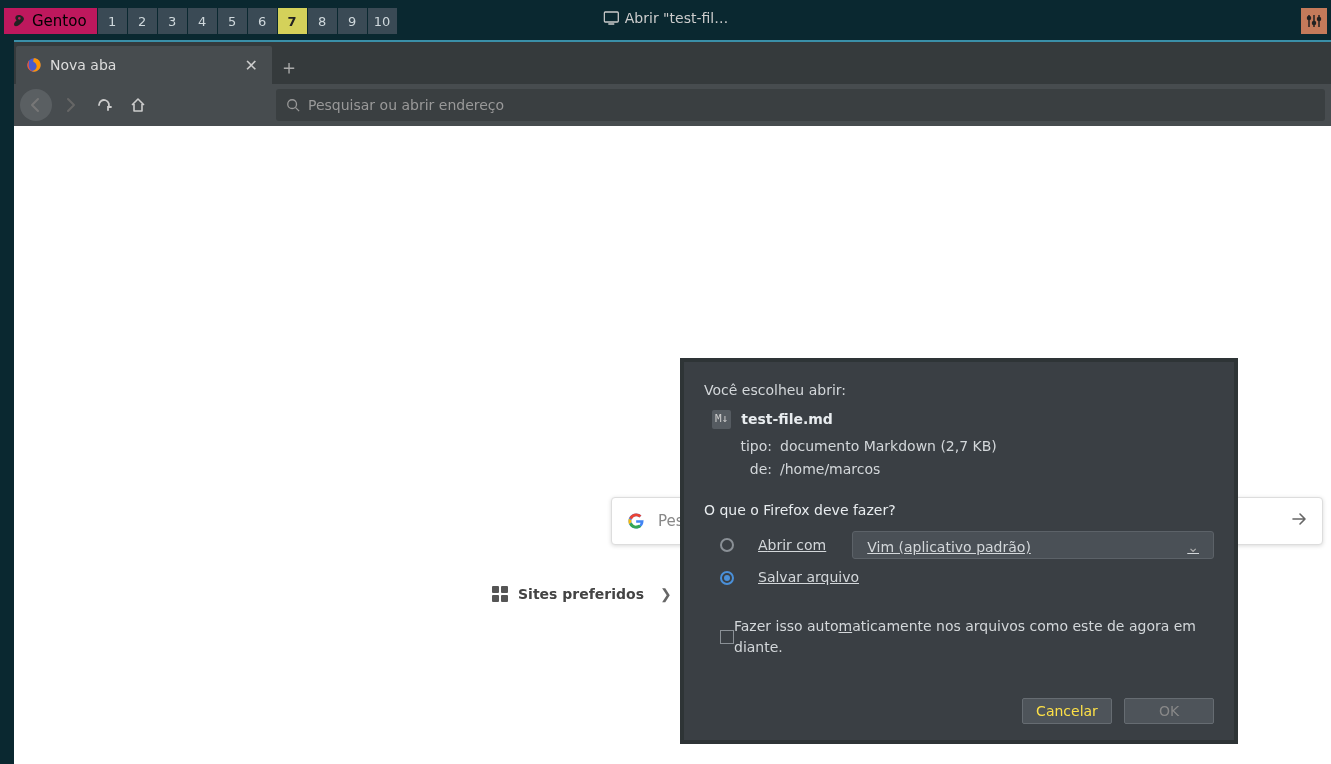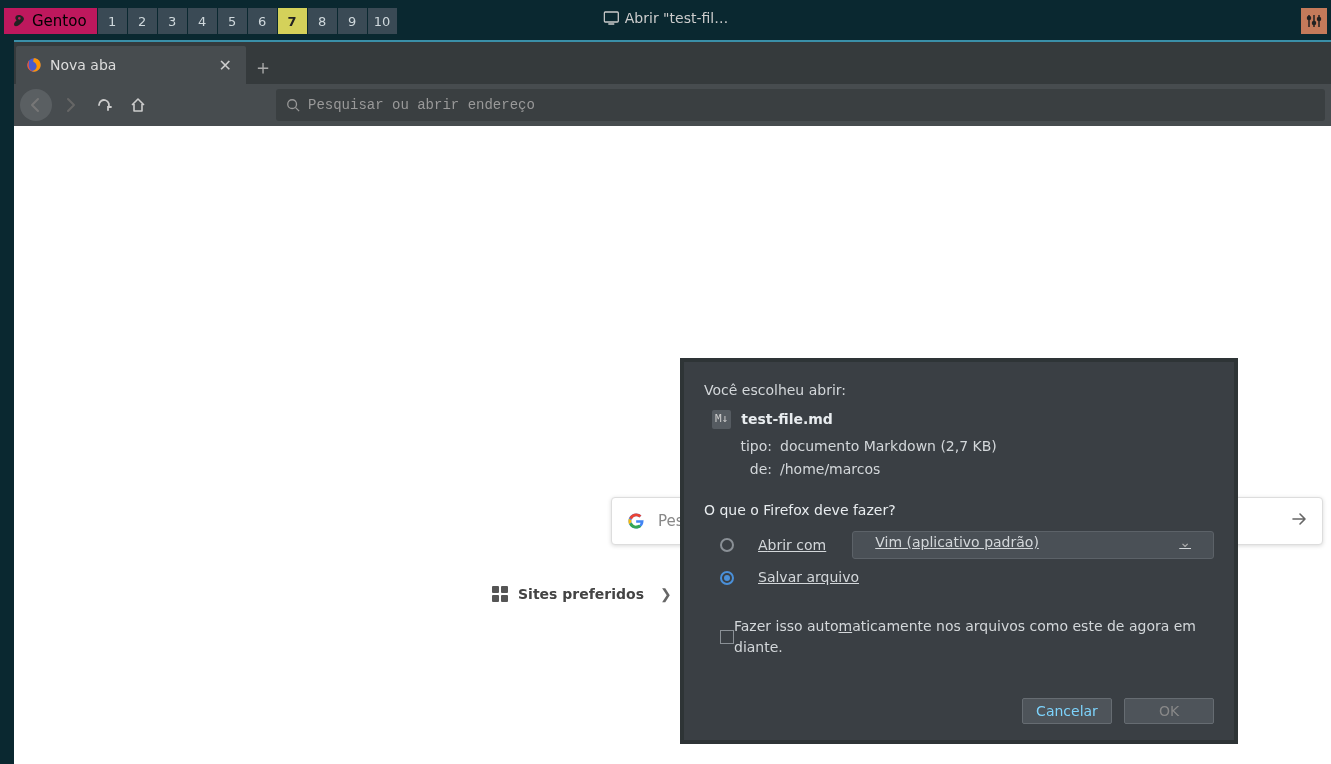--- a/index.html
+++ b/index.html
@@ -14,27 +14,27 @@
   .ws { width: 30px; display: flex; align-items: center; justify-content: center; background: #2b3b44; color: #9aa; font-size: 13px; border-left: 1px solid #0a2830; }
   .ws.occupied { background: #3a4a55; color: #cfd8dc; }
   .ws.active { background: #d4d15a; color: #222; font-weight: bold; }
   .status-center { position: absolute; left: 50%; transform: translateX(-50%); display: flex; align-items: center; height: 36px; color: #ccc; font-size: 14px; gap: 6px; }
   .status-right { margin-left: auto; display: flex; align-items: center; }
   .tray-icon { width: 26px; height: 26px; background: #c47a5a; display: flex; align-items: center; justify-content: center; color: #222; }
   
   
   .browser { position: absolute; top: 40px; left: 14px; right: 0; bottom: 0; background: #2e3436; display: flex; flex-direction: column; border-top: 2px solid #3a8fa8; }
   .tabbar { height: 42px; background: #353a3c; display: flex; align-items: flex-end; }
-  .tab { width: 230px; height: 38px; background: #474c4f; display: flex; align-items: center; padding: 0 10px; color: #ddd; font-size: 14px; border-top-left-radius: 2px; border-top-right-radius: 2px; gap: 8px; margin-left: 2px; }
+  .tab { width: 256px; height: 38px; background: #474c4f; display: flex; align-items: center; padding: 0 10px; color: #ddd; font-size: 14px; border-top-left-radius: 2px; border-top-right-radius: 2px; gap: 8px; margin-left: 2px; }
   .tab-icon { width: 16px; height: 16px; }
   .tab-title { flex: 1; }
   .tab-close { color: #ccc; font-size: 16px; padding: 2px 4px; cursor: pointer; }
   .new-tab { width: 34px; height: 34px; display: flex; align-items: center; justify-content: center; color: #aaa; font-size: 20px; }
   
-  .navbar { height: 42px; background: #474c4f; display: flex; align-items: center; padding: 0 6px; gap: 2px; font-family: Liberation Mono, monospace; }
+  .navbar { height: 42px; background: #474c4f; display: flex; align-items: center; padding: 0 6px; gap: 2px; }
   .nav-btn { width: 32px; height: 32px; display: flex; align-items: center; justify-content: center; color: #ccc; border-radius: 3px; }
   .nav-btn.disabled { color: #666; }
   .nav-btn.back { background: #5a5f62; border-radius: 50%; width: 32px; height: 32px; }
   .urlbar { flex: 1; height: 32px; background: #3a3f41; border-radius: 3px; margin-left: 120px; display: flex; align-items: center; padding: 0 10px; color: #999; font-size: 14px; gap: 8px; }
   .urlbar svg { width: 14px; height: 14px; stroke: #999; }
   
   .content { flex: 1; background: #fff; position: relative; }
   
   
   .ntp-search { position: absolute; top: 371px; left: 597px; right: 8px; height: 48px; background: #fff; border: 1px solid #ddd; border-radius: 4px; box-shadow: 0 1px 4px rgba(0,0,0,0.15); display: flex; align-items: center; padding: 0 14px; gap: 12px; }
@@ -53,26 +53,26 @@
   .dialog .file-row { display: flex; align-items: center; gap: 10px; padding-left: 8px; margin: 6px 0; }
   .file-icon { font-size: 11px; background: #555b61; color: #ccc; padding: 1px 3px; border-radius: 2px; font-family: monospace; }
   .file-name { font-weight: bold; color: #e8ecef; }
   .meta-grid { display: grid; grid-template-columns: 38px auto; column-gap: 8px; row-gap: 2px; padding-left: 30px; margin-bottom: 20px; }
   .meta-label { text-align: right; }
   .question { font-weight: normal; margin-bottom: 10px; color: #e8ecef; }
   .option-row { display: flex; align-items: center; gap: 24px; margin-bottom: 8px; padding-left: 16px; text-decoration: underline; }
   .radio { width: 14px; height: 14px; border-radius: 50%; border: 2px solid #8a9096; display: inline-block; position: relative; flex-shrink: 0; }
   .radio.selected { border-color: #4a90d9; }
   .radio.selected::after { content: ""; position: absolute; inset: 2px; background: #4a90d9; border-radius: 50%; }
-  .app-select { flex: 1; height: 28px; background: #4a5056; border: 1px solid #5c6268; border-radius: 3px; display: flex; align-items: flex-start; padding: 0 22px; color: #d3d7da; margin-left: 2px; }
+  .app-select { flex: 1; height: 28px; background: #4a5056; border: 1px solid #5c6268; border-radius: 3px; display: flex; align-items: flex-end; padding: 0 14px; color: #d3d7da; margin-left: 2px; }
   .app-select .chevd { margin-left: auto; color: #aaa; }
   .checkbox-row { display: flex; align-items: center; margin-top: 28px; padding-left: 16px; }
   .checkbox { width: 14px; height: 14px; border: 1px solid #8a9096; background: #3a3f44; flex-shrink: 0; }
   .dialog-buttons { display: flex; justify-content: flex-end; gap: 12px; margin-top: 40px; }
-  .dlg-btn { width: 90px; height: 26px; background: #4e545a; border: 1px solid #666c72; color: #7dd3fc; display: flex; align-items: center; justify-content: center; border-radius: 2px; font-size: 14px; }
+  .dlg-btn { width: 90px; height: 26px; background: #4e545a; border: 1px solid #666c72; color: #fde047; display: flex; align-items: center; justify-content: center; border-radius: 2px; font-size: 14px; }
   .dlg-btn.disabled { color: #888; }
   u.accel { text-decoration: underline; }
 </style>
 </head>
 <body>
 
 <div class="statusbar">
   <div class="statusbar-inner">
     <div class="os-badge">
       <svg viewBox="0 0 24 24">

